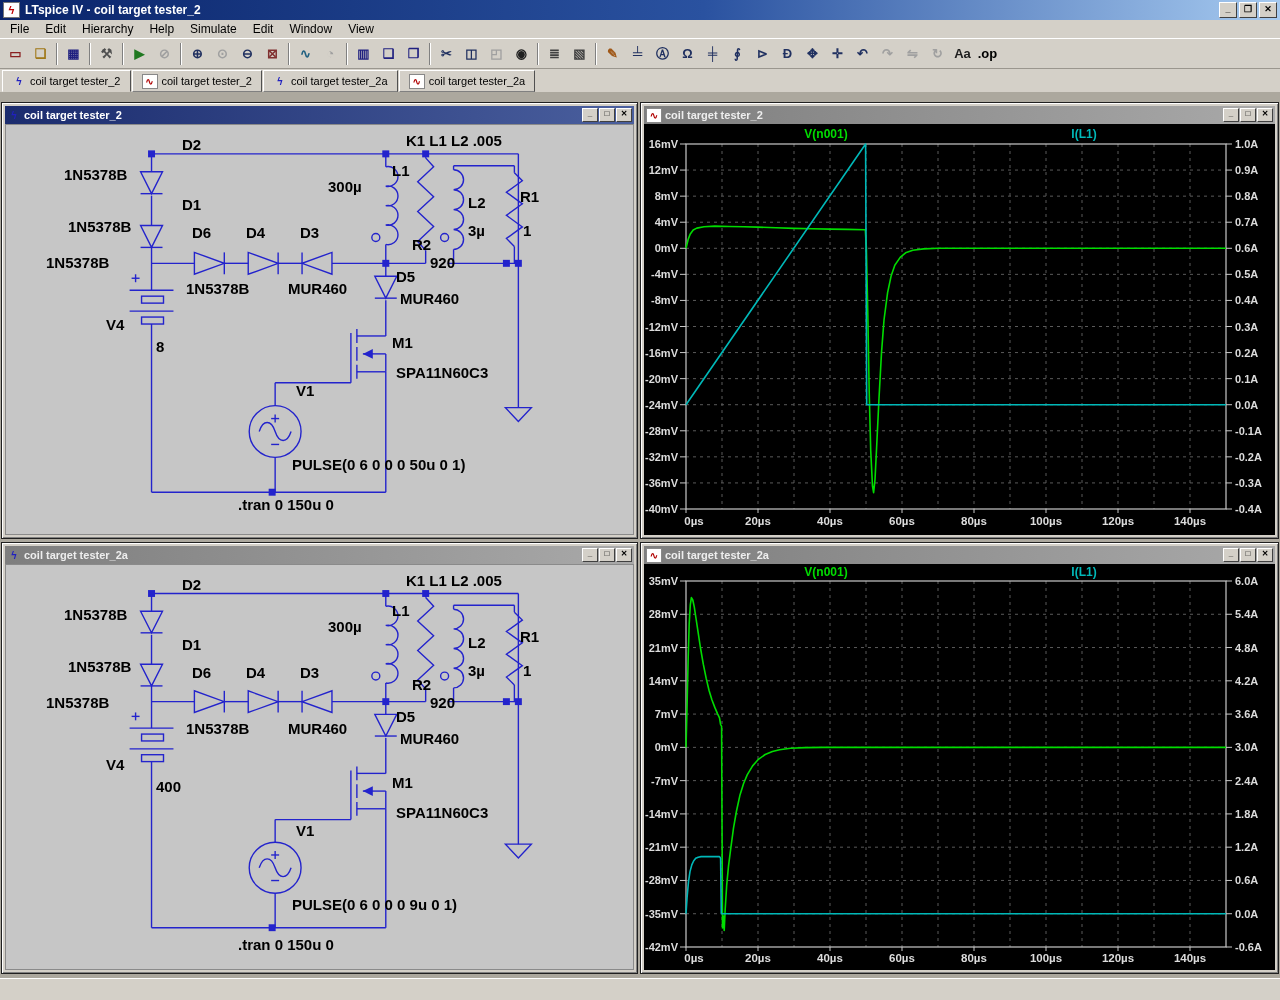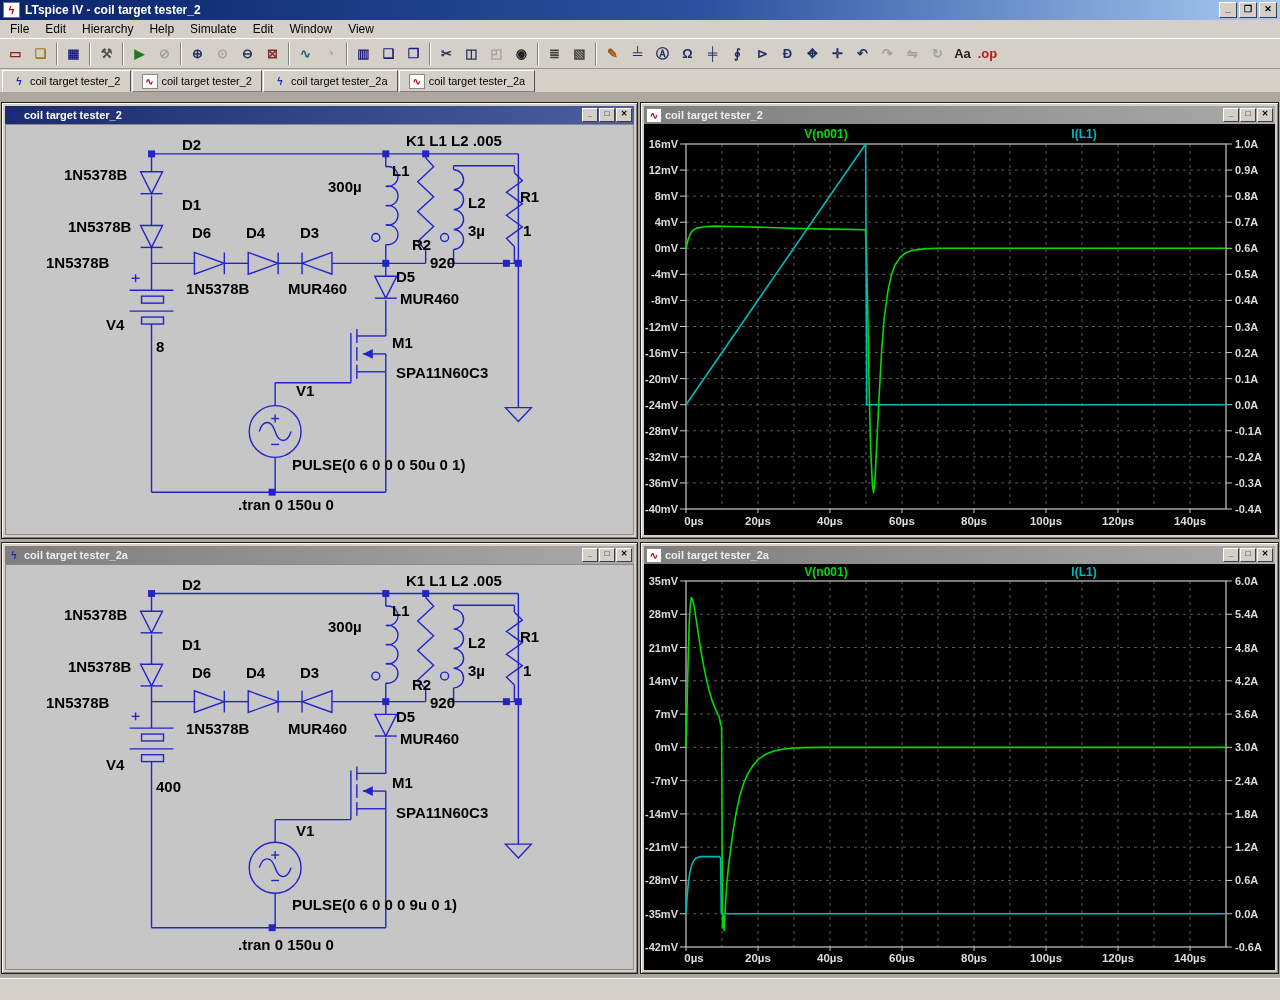--- a/index.html
+++ b/index.html
@@ -120,21 +120,21 @@
       <span class="tbtn" style="color: rgb(32, 48, 96);">∮</span>
       <span class="tbtn" style="color: rgb(32, 48, 96);">⊳</span>
       <span class="tbtn" style="color: rgb(32, 48, 96);">Ð</span>
       <span class="tbtn" style="color: rgb(32, 48, 96);">✥</span>
       <span class="tbtn" style="color: rgb(32, 48, 96);">✛</span>
       <span class="tbtn" style="color: rgb(32, 48, 96);">↶</span>
       <span class="tbtn" style="color: rgb(160, 160, 160);">↷</span>
       <span class="tbtn" style="color: rgb(160, 160, 160);">⇋</span>
       <span class="tbtn" style="color: rgb(160, 160, 160);">↻</span>
       <span class="tbtn" style="color: rgb(32, 32, 32); text-align: center;">Aa</span>
-      <span class="tbtn" style="color: #b91c1c;">.op</span>
+      <span class="tbtn" style="color: #000000;">.op</span>
     </div>
 
   <div class="tabbar" id="tabbar">
 
   <div class="tab active">
         <span class="ticon ticon-sch">ϟ</span>
         <span>coil target tester_2</span>
       </div>
       <div class="tab">
         <span class="ticon ticon-wave">∿</span>

